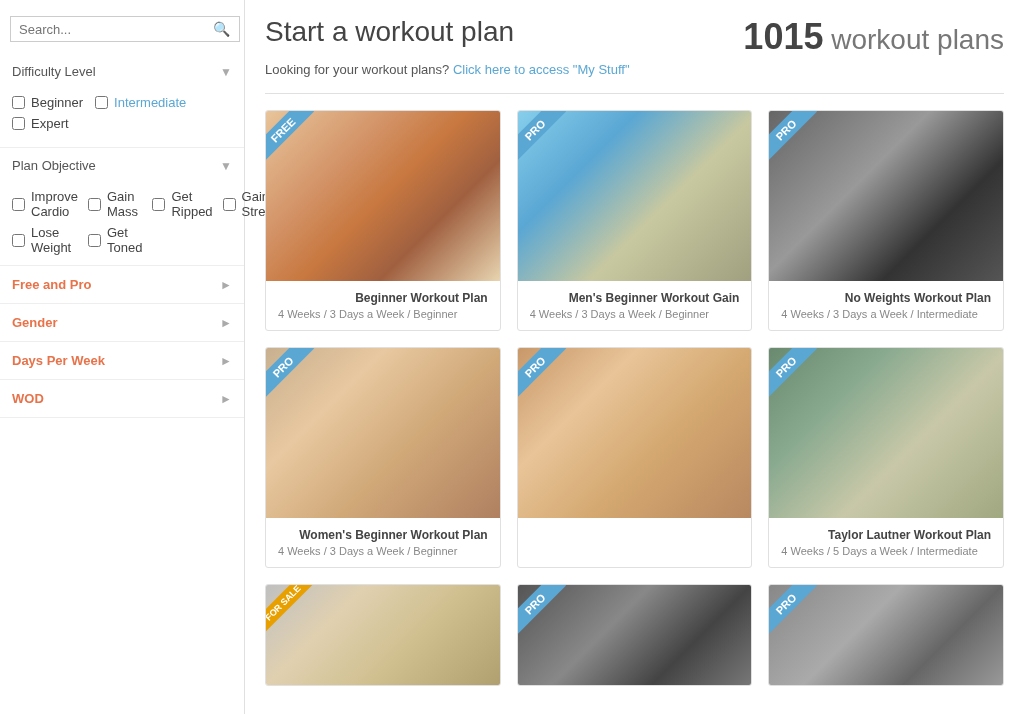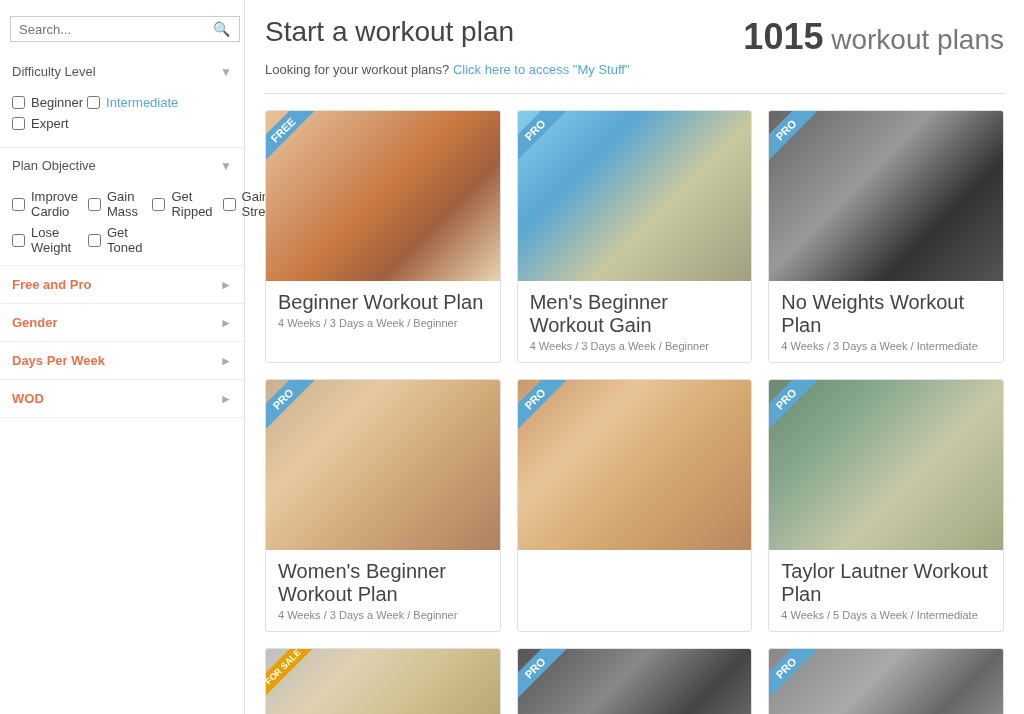--- a/index.html
+++ b/index.html
@@ -12,21 +12,21 @@
 
     .search-box { display: flex; align-items: center; border: 1px solid #ccc; margin: 8px 4px 12px 10px; padding: 4px 8px; }
     .search-box input { border: none; outline: none; flex: 1; font-size: 13px; }
     .search-icon-wrap { color: #999; font-size: 14px; }
 
     .filter-section { border-bottom: 1px solid #eee; }
     .filter-header { display: flex; justify-content: space-between; align-items: center; padding: 10px 12px; cursor: pointer; font-size: 13px; color: #555; }
     .filter-header .chevron { color: #aaa; font-size: 12px; }
 
     .difficulty-options { padding: 6px 12px 10px 12px; }
-    .checkbox-row { display: flex; gap: 4px; margin-bottom: 6px; }
+    .checkbox-row { display: flex; gap: 12px; margin-bottom: 6px; }
     .checkbox-item { display: flex; align-items: center; gap: 6px; font-size: 13px; color: #444; cursor: pointer; }
     .checkbox-item input[type="checkbox"] { margin: 0; }
     .checkbox-item.highlighted { color: #5aa7d4; }
 
     .plan-objective-options { padding: 6px 12px 10px 12px; }
     .checkbox-grid { display: grid; grid-template-columns: 1fr 1fr 1fr 1fr; gap: 6px 10px; }
 
     .filter-row { display: flex; justify-content: space-between; align-items: center; padding: 11px 12px; border-bottom: 1px solid #eee; cursor: pointer; font-size: 13px; color: #e8734a; font-weight: bold; }
     .filter-row .chevron { color: #aaa; font-size: 12px; }
 
@@ -49,21 +49,21 @@
     .card-img-wrap { position: relative; height: 170px; overflow: hidden; background: #ccc; }
 
     
     .badge { position: absolute; top: 0; left: 0; width: 58px; height: 58px; overflow: hidden; }
     .badge-inner { position: absolute; top: 10px; left: -18px; width: 70px; text-align: center; font-size: 11px; font-weight: 700; color: #fff; transform: rotate(-45deg); transform-origin: center; padding: 3px 0; }
     .badge-free .badge-inner { background: #5aa7d4; }
     .badge-pro .badge-inner { background: #5aa7d4; }
     .badge-sale .badge-inner { background: #e8a000; font-size: 9px; }
 
     .card-info { padding: 10px 12px; }
-    .card-title { font-size: 20px; font-weight: 400; color: #444; margin-bottom: 3px; }
+    .card-title { font-size: 12px; font-weight: 700; color: #444; margin-bottom: 3px; text-align: right; }
     .card-meta { font-size: 11px; color: #888; }
 
     
     .img-1 { background: linear-gradient(135deg, #e8c49a 0%, #d4956a 30%, #c87840 50%, #a06040 70%, #e8d4b0 100%); }
     .img-2 { background: linear-gradient(135deg, #87ceeb 0%, #5aa7d4 30%, #c8c8a0 60%, #a0a080 100%); }
     .img-3 { background: linear-gradient(135deg, #666 0%, #999 40%, #333 70%, #555 100%); }
     .img-4 { background: linear-gradient(135deg, #c8b090 0%, #e8c8a0 30%, #d0a878 60%, #b08060 100%); }
     .img-5 { background: linear-gradient(135deg, #c8986a 0%, #e8c498 30%, #d4a870 60%, #b88860 100%); }
     .img-6 { background: linear-gradient(135deg, #6a8a70 0%, #8aaa90 30%, #c8c8a8 60%, #a0a880 100%); }
     .img-7 { background: linear-gradient(135deg, #c0c0c0 0%, #e0d0b0 30%, #d0c090 60%, #b0a070 100%); }

